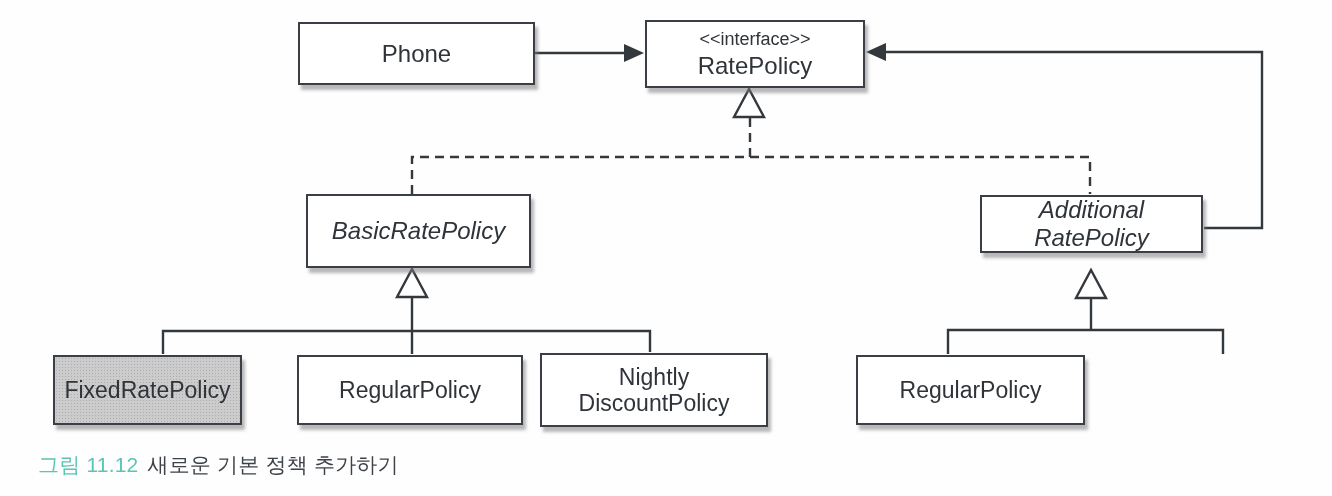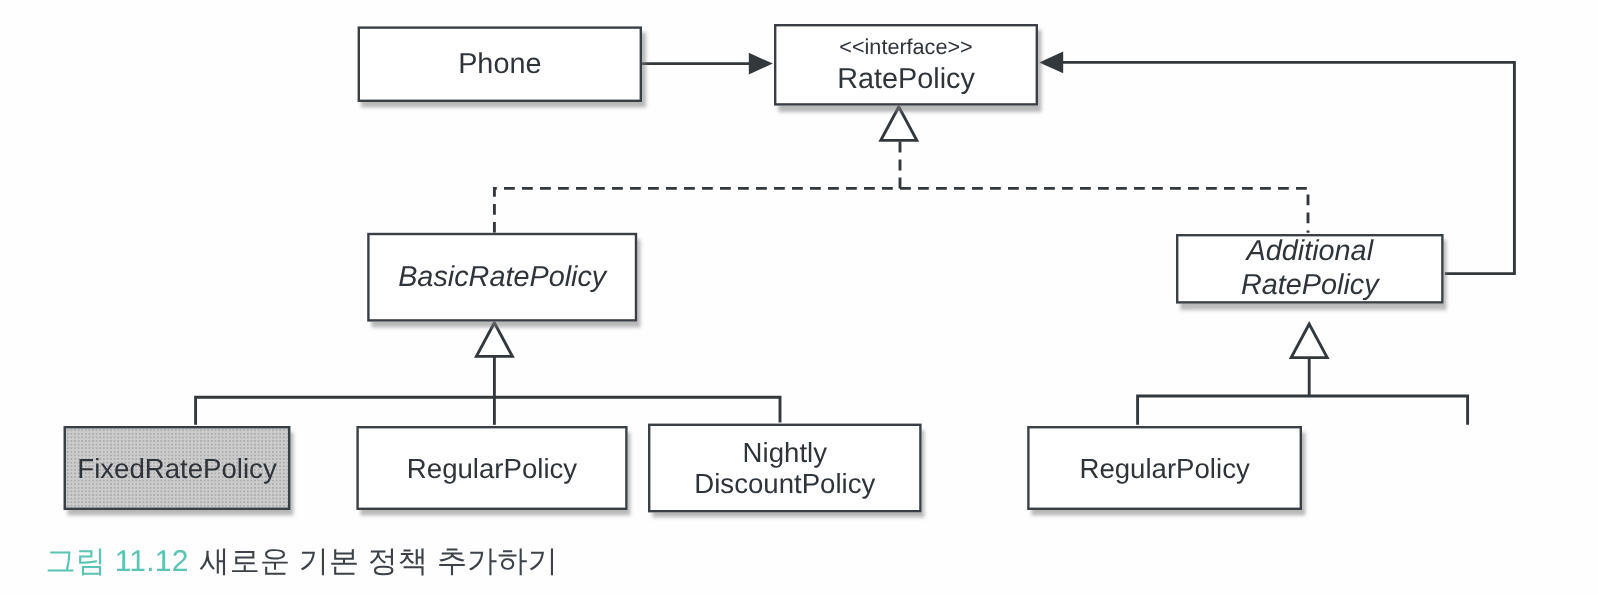--- a/index.html
+++ b/index.html
@@ -27,21 +27,21 @@
   .node .lbl-lg{font-size:24px;}
   .node .stereotype{font-size:18px;margin-bottom:2px;}
   .abstract .lbl{font-style:italic;font-size:24px;}
   .shaded{
     background-color:#cccccc;
     background-image:radial-gradient(rgba(90,90,90,0.28) 1px, transparent 1px);
     background-size:3px 3px;
   }
   .caption{
     position:absolute;left:38px;top:451px;
-    font-size:25px;letter-spacing:0.2px;
+    font-size:21px;letter-spacing:0.2px;
     color:#3d4249;
     white-space:nowrap;
   }
   .caption .fig{color:#5cc4b2;margin-right:9px;}
 </style>
 </head>
 <body>
 
 <div class="canvas">
 

